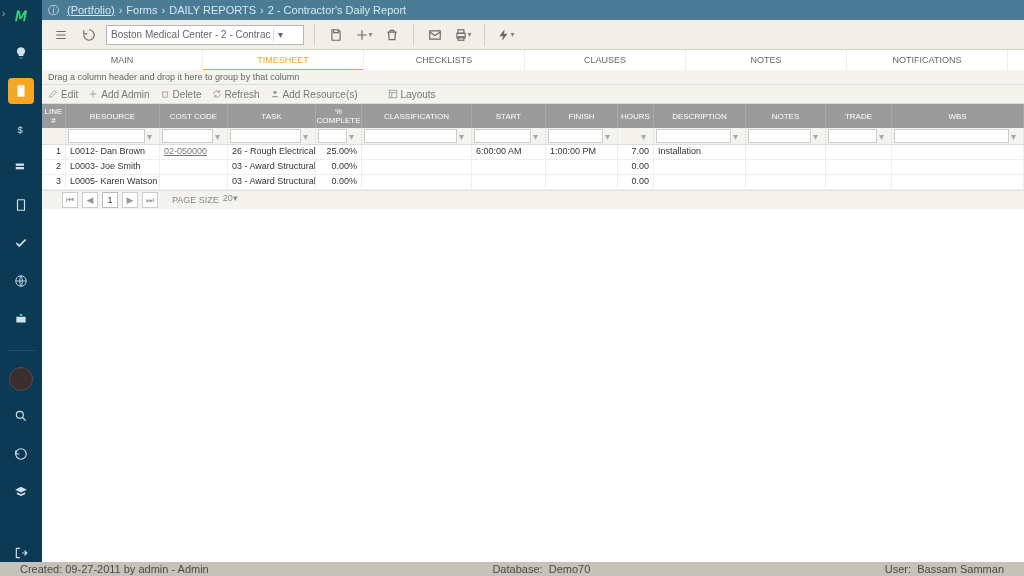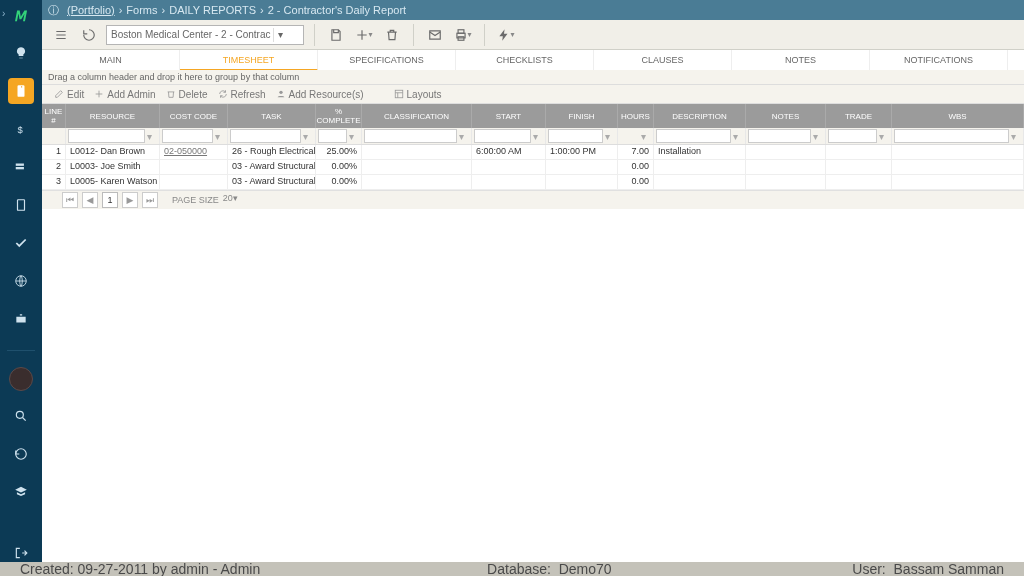--- a/index.html
+++ b/index.html
@@ -19,38 +19,38 @@
 .toolbar{position:absolute;left:42px;top:20px;right:0;height:30px;background:#f1efe8;border-bottom:1px solid #d0d0c8;display:flex;align-items:center;gap:6px;padding-left:8px;box-sizing:border-box}
 .toolbar .vsep{width:1px;height:22px;background:#d0d0c8;margin:0 4px}
 .toolbar .tbtn{width:22px;height:22px;display:flex;align-items:center;justify-content:center;color:#6b6b6b}
 .toolbar .sel{height:18px;font-size:10px;border:1px solid #b5b5b5;background:#fff;display:flex;align-items:center;padding:0 15px 0 4px;color:#666}
 .toolbar .sel .arr{width:14px;height:14px;margin-left:2px;display:flex;align-items:center;justify-content:center;border-left:1px solid #ddd}
 .tabs{position:absolute;left:42px;top:50px;right:16px;height:20px;background:#fff;border-bottom:1px solid #e0e0e0;display:flex}
 .tabs .tab{flex:1;display:flex;align-items:center;justify-content:center;font-size:9px;color:#666;border-right:1px solid #eee}
 .tabs .tab.active{color:#f5a623;border-bottom:2px solid #f5a623;margin-bottom:-1px}
 .content{position:absolute;left:42px;top:70px;right:0;bottom:14px;background:#fff}
 .grouprow{height:14px;background:#f5f3ed;border-bottom:1px solid #ddd;color:#666;font-size:9px;padding-left:6px;display:flex;align-items:center}
-.gridtb{height:18px;background:#f5f3ed;border-bottom:1px solid #ddd;display:flex;gap:10px;padding-left:12px;color:#777;font-size:10px}
+.gridtb{height:18px;background:#f5f3ed;border-bottom:1px solid #ddd;display:flex;gap:10px;padding-left:6px;color:#777;font-size:10px}
 .gridtb .gbtn{display:flex;align-items:center;gap:3px;color:#777}
 .gridtb .gbtn svg{display:block}
 .gridhead{display:flex;height:24px;background:#9b9b9b;color:#fff;font-size:8px}
 .gridhead .col{border-right:1px solid #aaa;display:flex;align-items:center;justify-content:center;text-align:center;box-sizing:border-box;padding:0 8px}
 .filters{display:flex;height:16px;background:#f5f3ed;border-bottom:1px solid #ddd}
 .filters .fc{border-right:1px solid #e8e8e8;box-sizing:border-box;display:flex;align-items:center;justify-content:flex-end;padding-right:2px}
 .filters .fc .fbox{flex:1;height:12px;border:1px solid #ccc;background:#fff;margin:1px 2px}
 .filters .fc .ficon{width:10px;color:#aaa}
 .row{display:flex;height:14px;border-bottom:1px solid #eee;font-size:9px;color:#333}
 .row .cell{border-right:1px solid #eee;box-sizing:border-box;padding:1px 4px;overflow:hidden;white-space:nowrap}
 .row .cell.r{text-align:right}
 .row .link{color:#777;text-decoration:underline}
 .pager{height:18px;background:#f5f3ed;border-top:1px solid #e0e0e0;display:flex;align-items:center;gap:4px;padding-left:20px;color:#888;font-size:9px}
 .pager .pbtn{width:14px;height:14px;display:flex;align-items:center;justify-content:center;border:1px solid #ccc;background:#fff;color:#999}
 .pager .pnum{width:14px;height:14px;display:flex;align-items:center;justify-content:center;border:1px solid #bbb;background:#fff;color:#333}
 .pager .pslabel{margin-left:10px}
-.status{position:absolute;left:0;bottom:0;right:0;height:14px;background:#c4c2b9;color:#4a4a4a;font-size:14px;display:flex;align-items:center;padding:0 20px;box-sizing:border-box;justify-content:space-between}
+.status{position:absolute;left:0;bottom:0;right:0;height:14px;background:#c4c2b9;color:#4a4a4a;font-size:11px;display:flex;align-items:center;padding:0 20px;box-sizing:border-box;justify-content:space-between}
 .status .mid{position:absolute;left:50%;transform:translateX(-20%)}
 .c-line{width:24px}.c-res{width:94px}.c-cost{width:68px}.c-task{width:88px}.c-pct{width:46px}.c-clas{width:110px}.c-start{width:74px}.c-fin{width:72px}.c-hrs{width:36px}.c-desc{width:92px}.c-notes{width:80px}.c-trade{width:66px}.c-wbs{flex:1}
 </style>
 </head>
 <body>
 
 <div class="leftbar">
   <div class="chevron">›</div>
   <div class="logo">𝘔</div>
   <div class="slot">
@@ -187,21 +187,20 @@
       <svg width="14" height="14" viewBox="0 0 24 24" fill="#6b6b6b">
         <path d="M13 2L4 14h6l-1 8 9-12h-6z"></path>
       </svg>
       <span style="font-size:8px;color:#888">▾</span>
     </div>
 </div>
 
 <div class="tabs">
   <div class="tab">MAIN</div>
   <div class="tab active">TIMESHEET</div>
-  <div class="tab">SPECIFICATIONS</div>
   <div class="tab">CHECKLISTS</div>
   <div class="tab">CLAUSES</div>
   <div class="tab">NOTES</div>
   <div class="tab">NOTIFICATIONS</div>
 </div>
 
 <div class="content">
   <div class="grouprow">Drag a column header and drop it here to group by that column</div>
   <div class="gridtb">
     <div class="gbtn">

